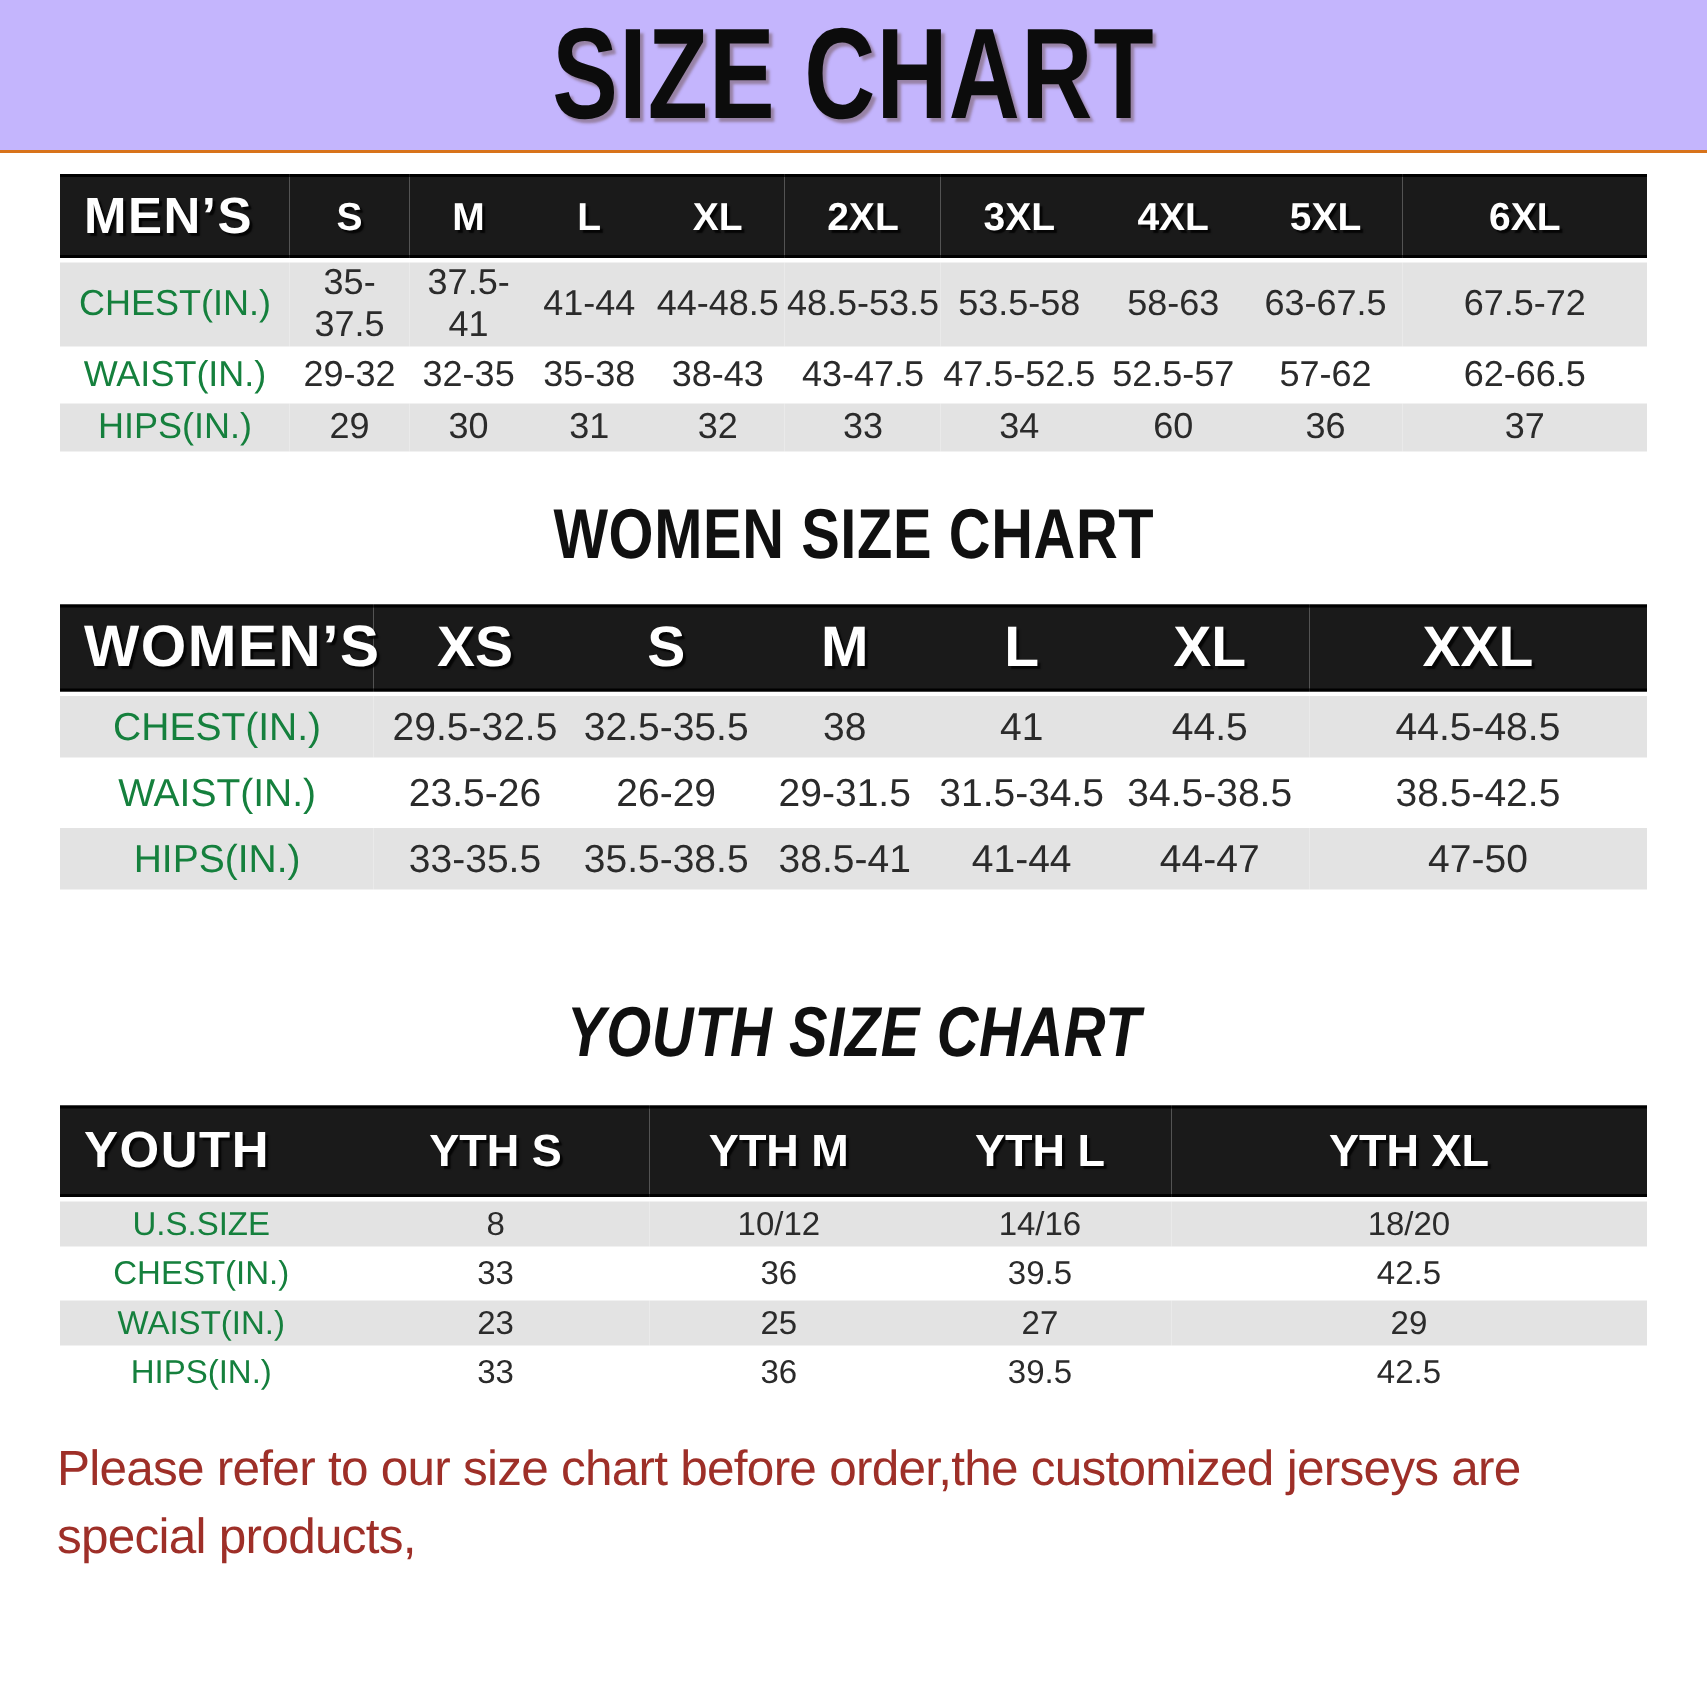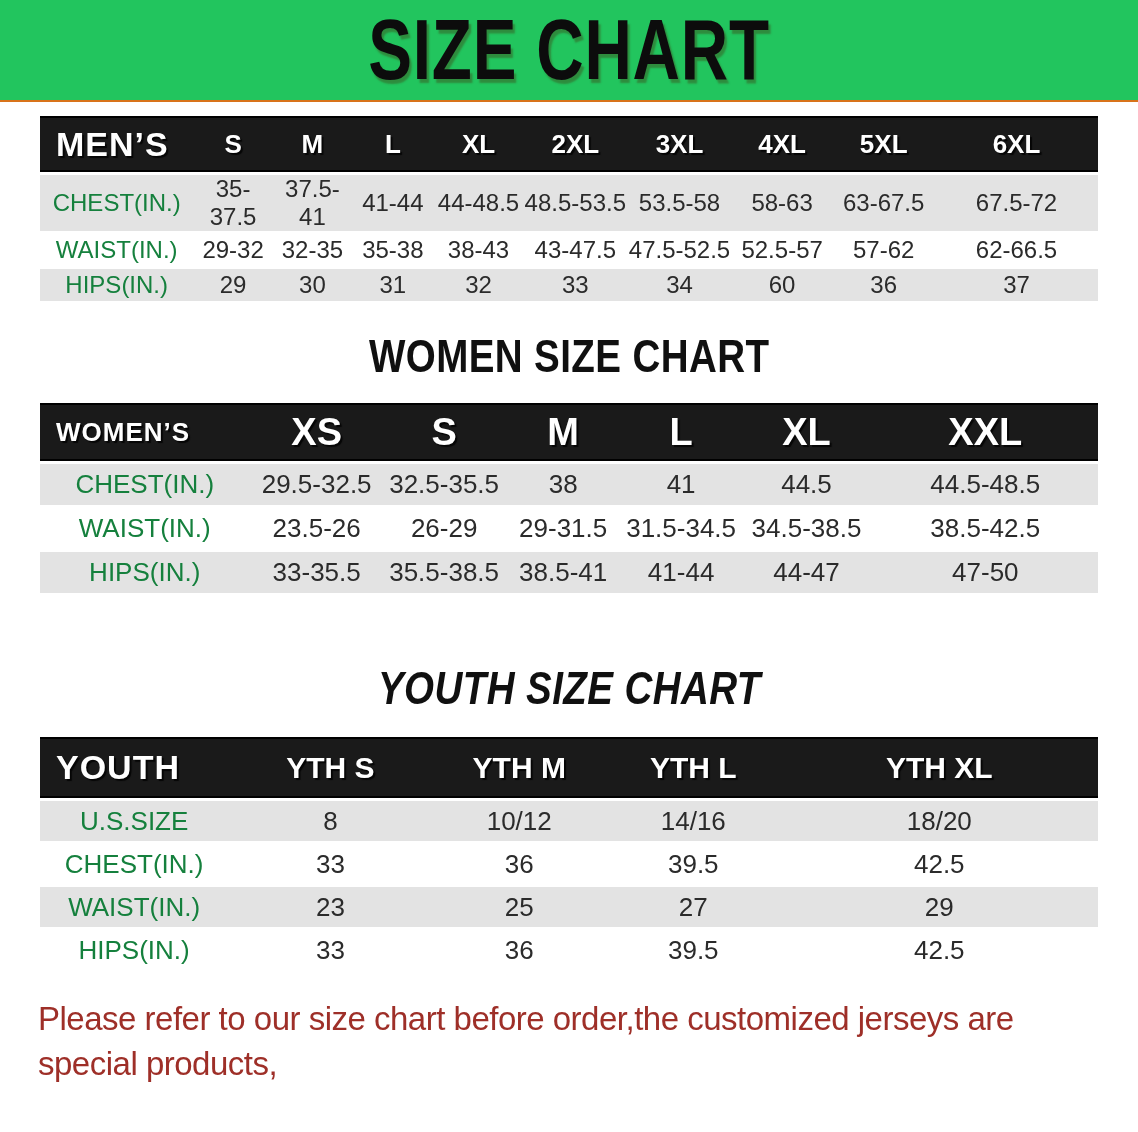--- a/index.html
+++ b/index.html
@@ -9,21 +9,21 @@
     background: #ffffff;
     font-family: "Liberation Sans", sans-serif;
     overflow: hidden;
   }
   body { height: 1132px; position: relative; }
 
   
   .banner {
     width: 1138px;
     height: 102px;
-    background: #22c55e;
+    background: #c4b5fd;
     display: flex;
     align-items: center;
     justify-content: center;
     border-bottom: 2px solid #d8731a;
   }
   .banner-title {
     display: inline-block;
     font-size: 82px;
     font-weight: 800;
     color: #0c0c0c;
@@ -85,26 +85,26 @@
   }
   td.row-label { color: #15803d; }
   tr.stripe-gray  td { background: #E3E3E3; }
   tr.stripe-white td { background: #FFFFFF; }
 
   .t-men   thead th { height: 56px; font-size: 26px; }
   .t-men   thead th.corner { font-size: 34px; }
   .t-men   td { height: 32px; font-size: 24px; }
 
   .t-women thead th { height: 58px; font-size: 38px; }
-  .t-women thead th.corner { font-size: 26px; }
+  .t-women thead th.corner { font-size: 39px; }
   .t-women td { height: 41px; font-size: 26px; }
 
   .t-youth thead th { height: 61px; font-size: 30px; }
   .t-youth thead th.corner { font-size: 34px; }
-  .t-youth td { height: 40px; font-size: 26px; }
+  .t-youth td { height: 30px; font-size: 22px; }
 
   
   .disclaimer {
     margin: 24px 38px 0 38px;
     color: #9E2F28;
     font-size: 33px;
     line-height: 1.36;
     letter-spacing: -0.5px;
   }
 </style>

